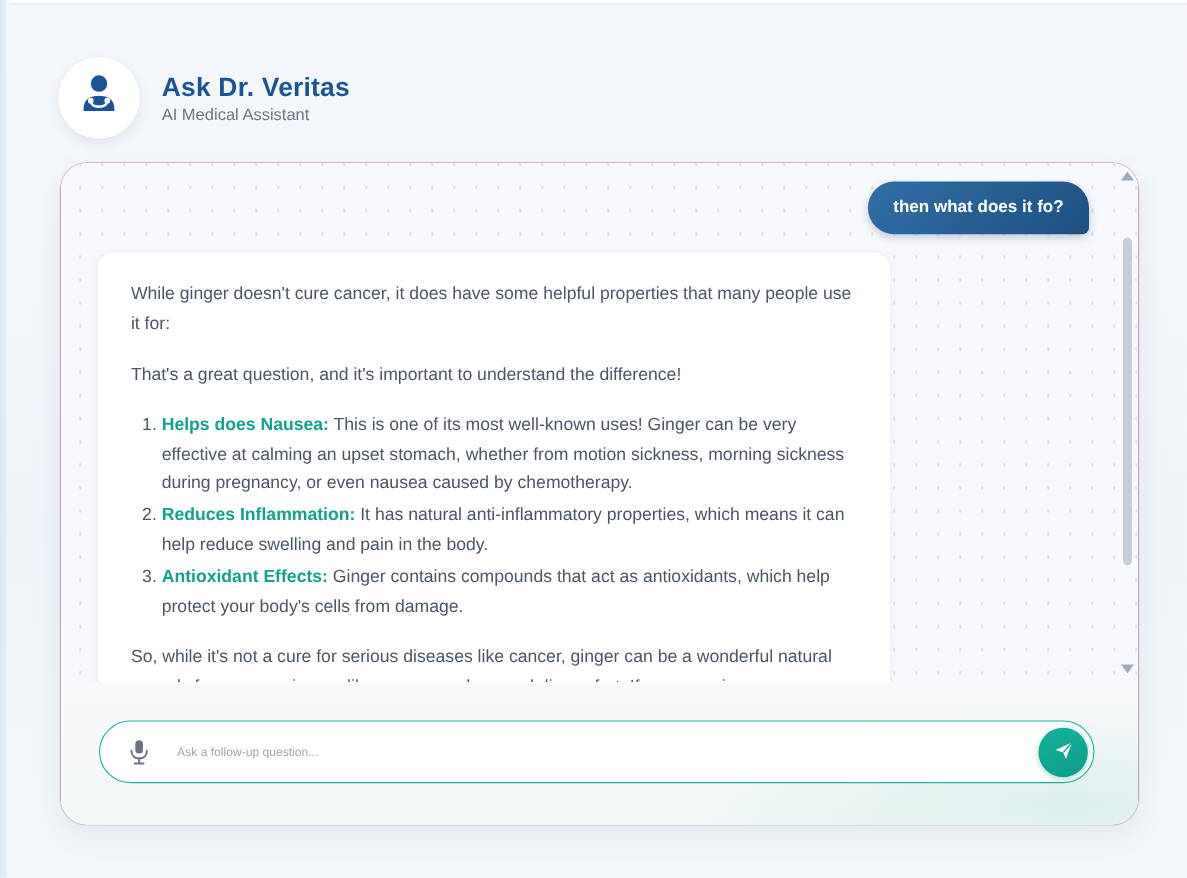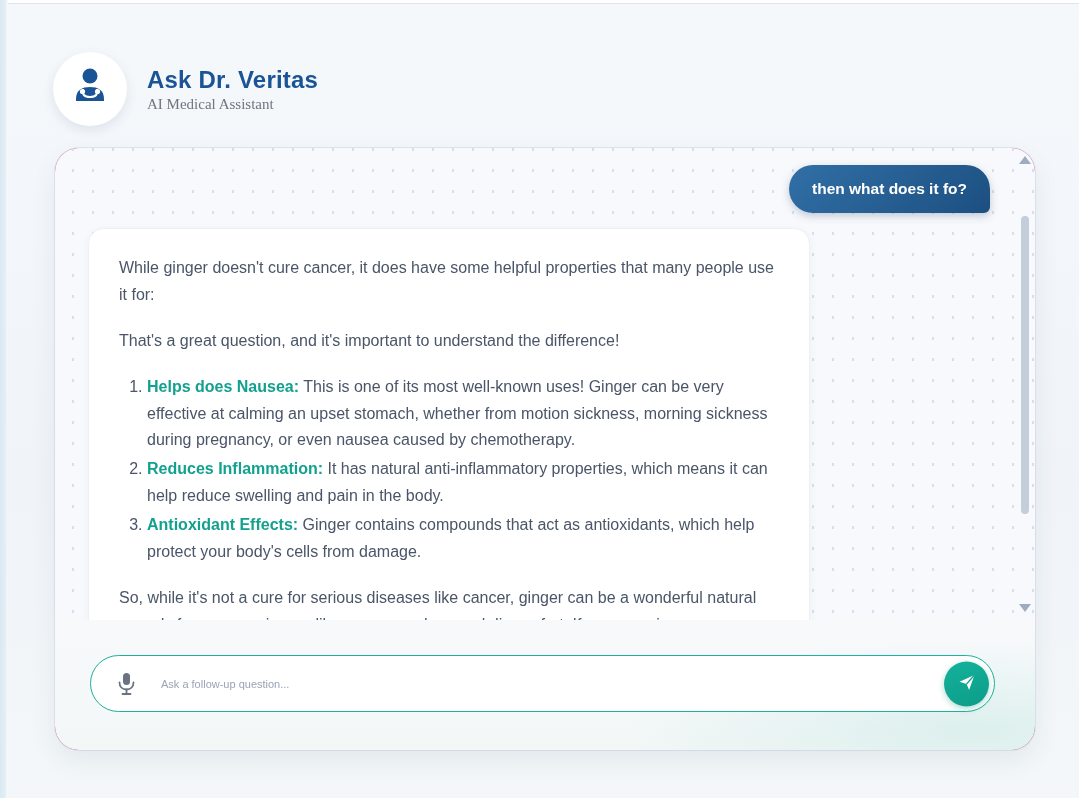--- a/index.html
+++ b/index.html
@@ -22,21 +22,21 @@
 
   
   .header { position: absolute; left: 53px; top: 52px; display: flex; align-items: center; gap: 20px; }
   .avatar {
     width: 74px; height: 74px; border-radius: 50%; background: #ffffff;
     box-shadow: 0 4px 12px rgba(30,60,100,0.10);
     display: flex; align-items: center; justify-content: center;
   }
   .header-titles { display: flex; flex-direction: column; gap: 2px; }
   .app-title { font-size: 24px; font-weight: bold; color: #1a5496; letter-spacing: 0.2px; }
-  .app-subtitle { font-size: 15px; color: #6e7681; font-family: Liberation Serif, serif; }
+  .app-subtitle { font-size: 15px; color: #6e7681; }
 
   
   .chat-card {
     position: absolute; left: 55px; top: 148px; width: 980px; height: 602px;
     border-radius: 24px; background: #be185d; overflow: hidden;
     box-shadow: 0 10px 26px rgba(40,60,90,0.08), 0 0 0 1px rgba(210,216,228,0.55);
   }
   .messages-area {
     position: absolute; inset: 0 0 130px 0; overflow: hidden;
     background-color: #f8f9fc;

